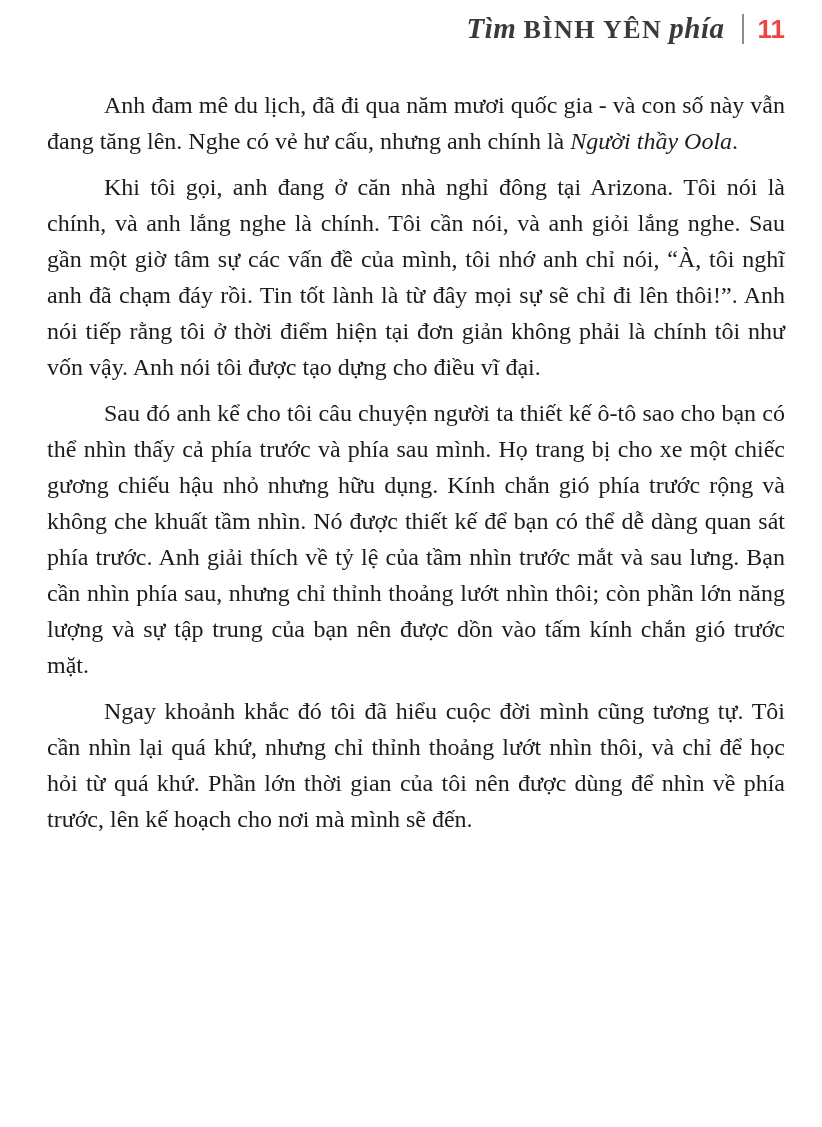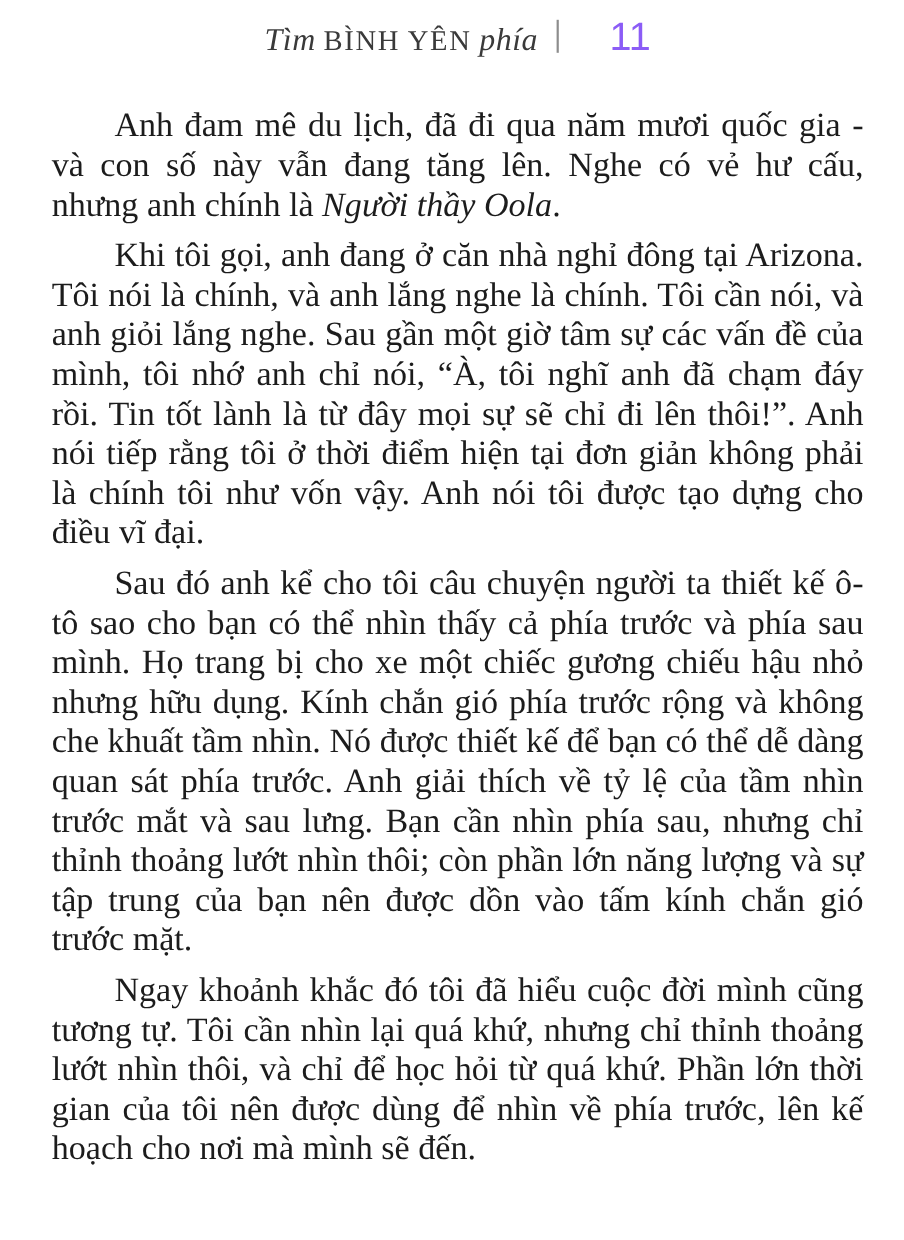--- a/index.html
+++ b/index.html
@@ -13,25 +13,26 @@
     height: 1127px;
     background: #ffffff;
     box-sizing: border-box;
     padding: 12px 37px 0 47px;
     font-family: "Liberation Serif", "DejaVu Serif", serif;
     overflow: hidden;
   }
   
   .running-head {
     display: flex;
-    justify-content: center;
+    justify-content: flex-end;
     align-items: baseline;
     color: #3a3a3a;
     margin-bottom: 42px;
     white-space: nowrap;
+    font-weight: bold;
   }
   .running-head .script {
     font-style: italic;
     font-size: 29px;
     letter-spacing: 0.5px;
     margin: 0 7px 0 0;
   }
   .running-head .script + .caps { margin-right: 7px; }
   .running-head .caps {
     font-size: 26px;
@@ -43,29 +44,28 @@
     display: inline-block;
     width: 2px;
     height: 30px;
     background: #8d8d8d;
     align-self: center;
     margin: 0 14px 0 10px;
     overflow: hidden;
     color: transparent;
   }
   .running-head .pagenum {
-    font-size: 36px;
-    color: #8b5cf6;
+    font-size: 26px;
+    color: #ef4444;
     font-family: "Liberation Sans", sans-serif;
-    margin-left: 32px;
   }
   
   .body-text {
     color: #1c1c1c;
-    font-size: 31px;
+    font-size: 24px;
     line-height: 36px;
     text-align: justify;
   }
   .body-text p {
     margin: 0 0 10px 0;
     text-indent: 57px;
   }
   .body-text em {
     font-style: italic;
   }

